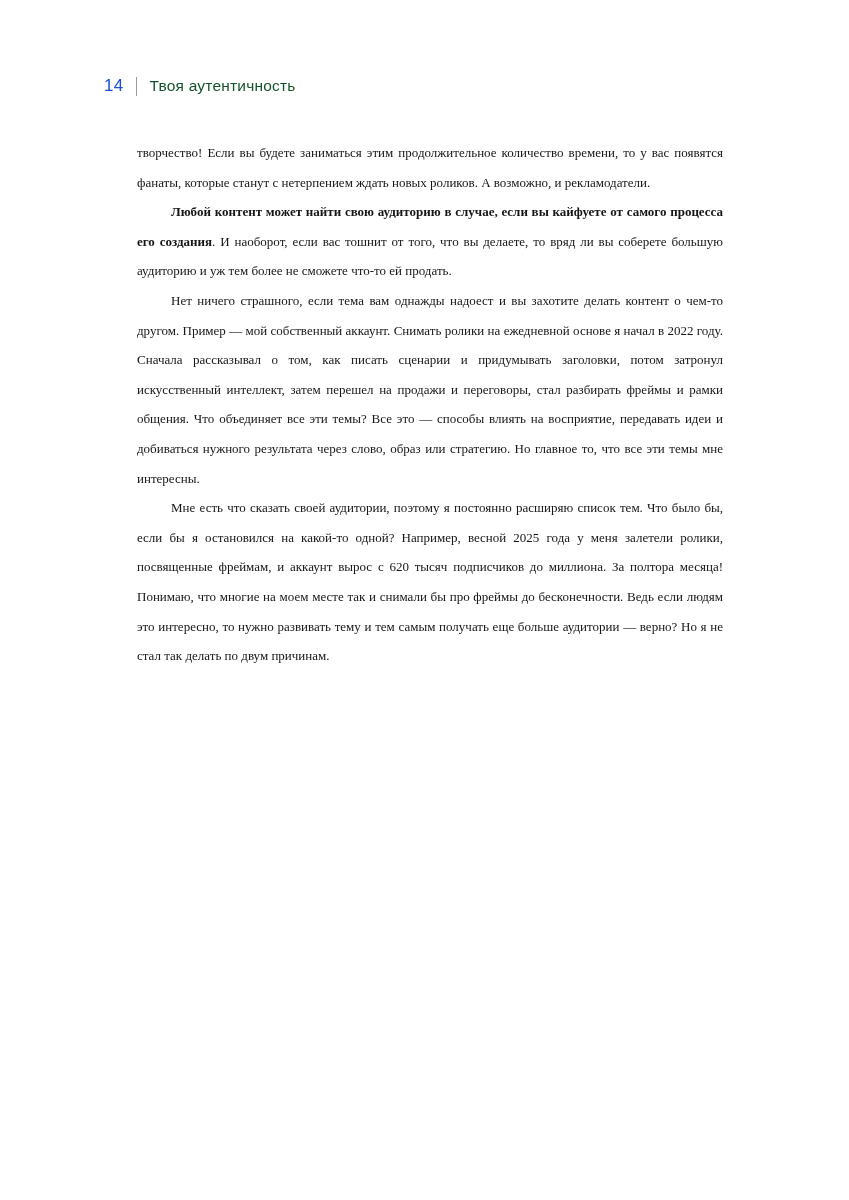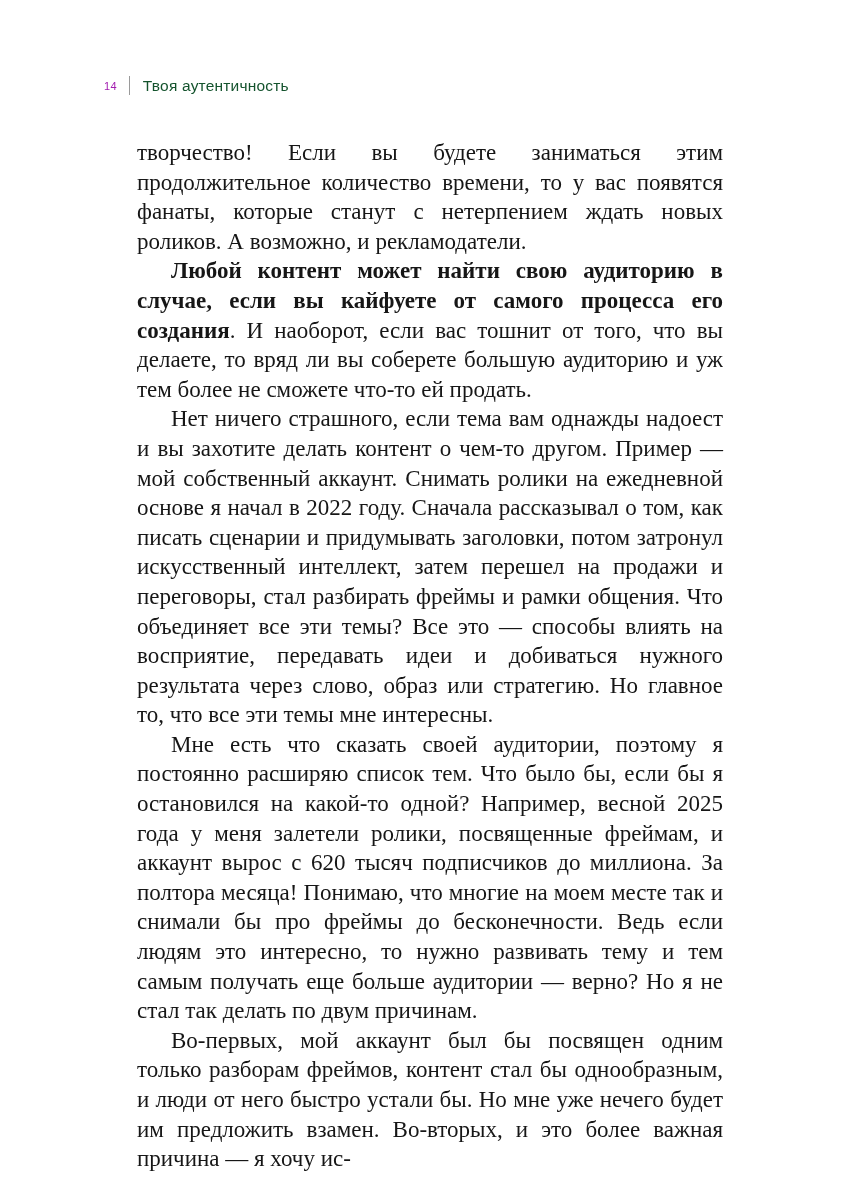--- a/index.html
+++ b/index.html
@@ -21,41 +21,41 @@
     position: absolute;
     top: 76px;
     left: 104px;
     display: flex;
     align-items: center;
     font-family: "Liberation Sans", sans-serif;
     font-size: 16px;
     color: #3c3c3c;
   }
   .running-header .page-number {
-    font-size: 11px;
-    color: #a21caf;
+    font-size: 17px;
+    color: #1d4ed8;
     letter-spacing: 0.3px;
   }
   .running-header .divider {
     width: 1px;
     height: 19px;
     background: #9a9a9a;
     margin: 0 13px 0 12px;
   }
   .running-header .running-title {
     font-size: 15.5px;
     color: #14532d;
     letter-spacing: 0.2px;
   }
   .text-block {
     position: absolute;
     top: 138px;
     left: 137px;
     width: 586px;
-    font-size: 23px;
+    font-size: 13px;
     line-height: 29.6px;
     text-align: justify;
     color: #161616;
   }
   p.para {
     margin: 0;
     padding: 0;
   }
   p.para.indent {
     text-indent: 34px;
@@ -73,16 +73,15 @@
     <span class="page-number">14</span>
     <span class="divider"></span>
     <span class="running-title">Твоя аутентичность</span>
   </div>
 
   <div class="text-block" id="text-block">
       <p class="para"><span>творчество! Если вы будете заниматься этим продолжительное количество времени, то у вас появятся фанаты, которые станут с нетерпением ждать новых роликов. А возможно, и рекламодатели.</span></p>
       <p class="para indent"><strong>Любой контент может найти свою аудиторию в случае, если вы кайфуете от самого процесса его создания</strong><span>. И наоборот, если вас тошнит от того, что вы делаете, то вряд ли вы соберете большую аудиторию и уж тем более не сможете что-то ей продать.</span></p>
       <p class="para indent"><span>Нет ничего страшного, если тема вам однажды надоест и вы захотите делать контент о чем-то другом. Пример — мой собственный аккаунт. Снимать ролики на ежедневной основе я начал в 2022 году. Сначала рассказывал о том, как писать сценарии и придумывать заголовки, потом затронул искусственный интеллект, затем перешел на продажи и переговоры, стал разбирать фреймы и рамки общения. Что объединяет все эти темы? Все это — способы влиять на восприятие, передавать идеи и добиваться нужного результата через слово, образ или стратегию. Но главное то, что все эти темы мне интересны.</span></p>
       <p class="para indent"><span>Мне есть что сказать своей аудитории, поэтому я постоянно расширяю список тем. Что было бы, если бы я остановился на какой-то одной? Например, весной 2025 года у меня залетели ролики, посвященные фреймам, и аккаунт вырос с 620 тысяч подписчиков до миллиона. За полтора месяца! Понимаю, что многие на моем месте так и снимали бы про фреймы до бесконечности. Ведь если людям это интересно, то нужно развивать тему и тем самым получать еще больше аудитории — верно? Но я не стал так делать по двум причинам.</span></p>
-      <p class="para indent"><span>Во-первых, мой аккаунт был бы посвящен одним только разборам фреймов, контент стал бы однообразным, и люди от него быстро устали бы. Но мне уже нечего будет им предложить взамен. Во-вторых, и это более важная причина — я хочу ис-</span></p>
     </div>
 
 </div>
 
 </body></html>

